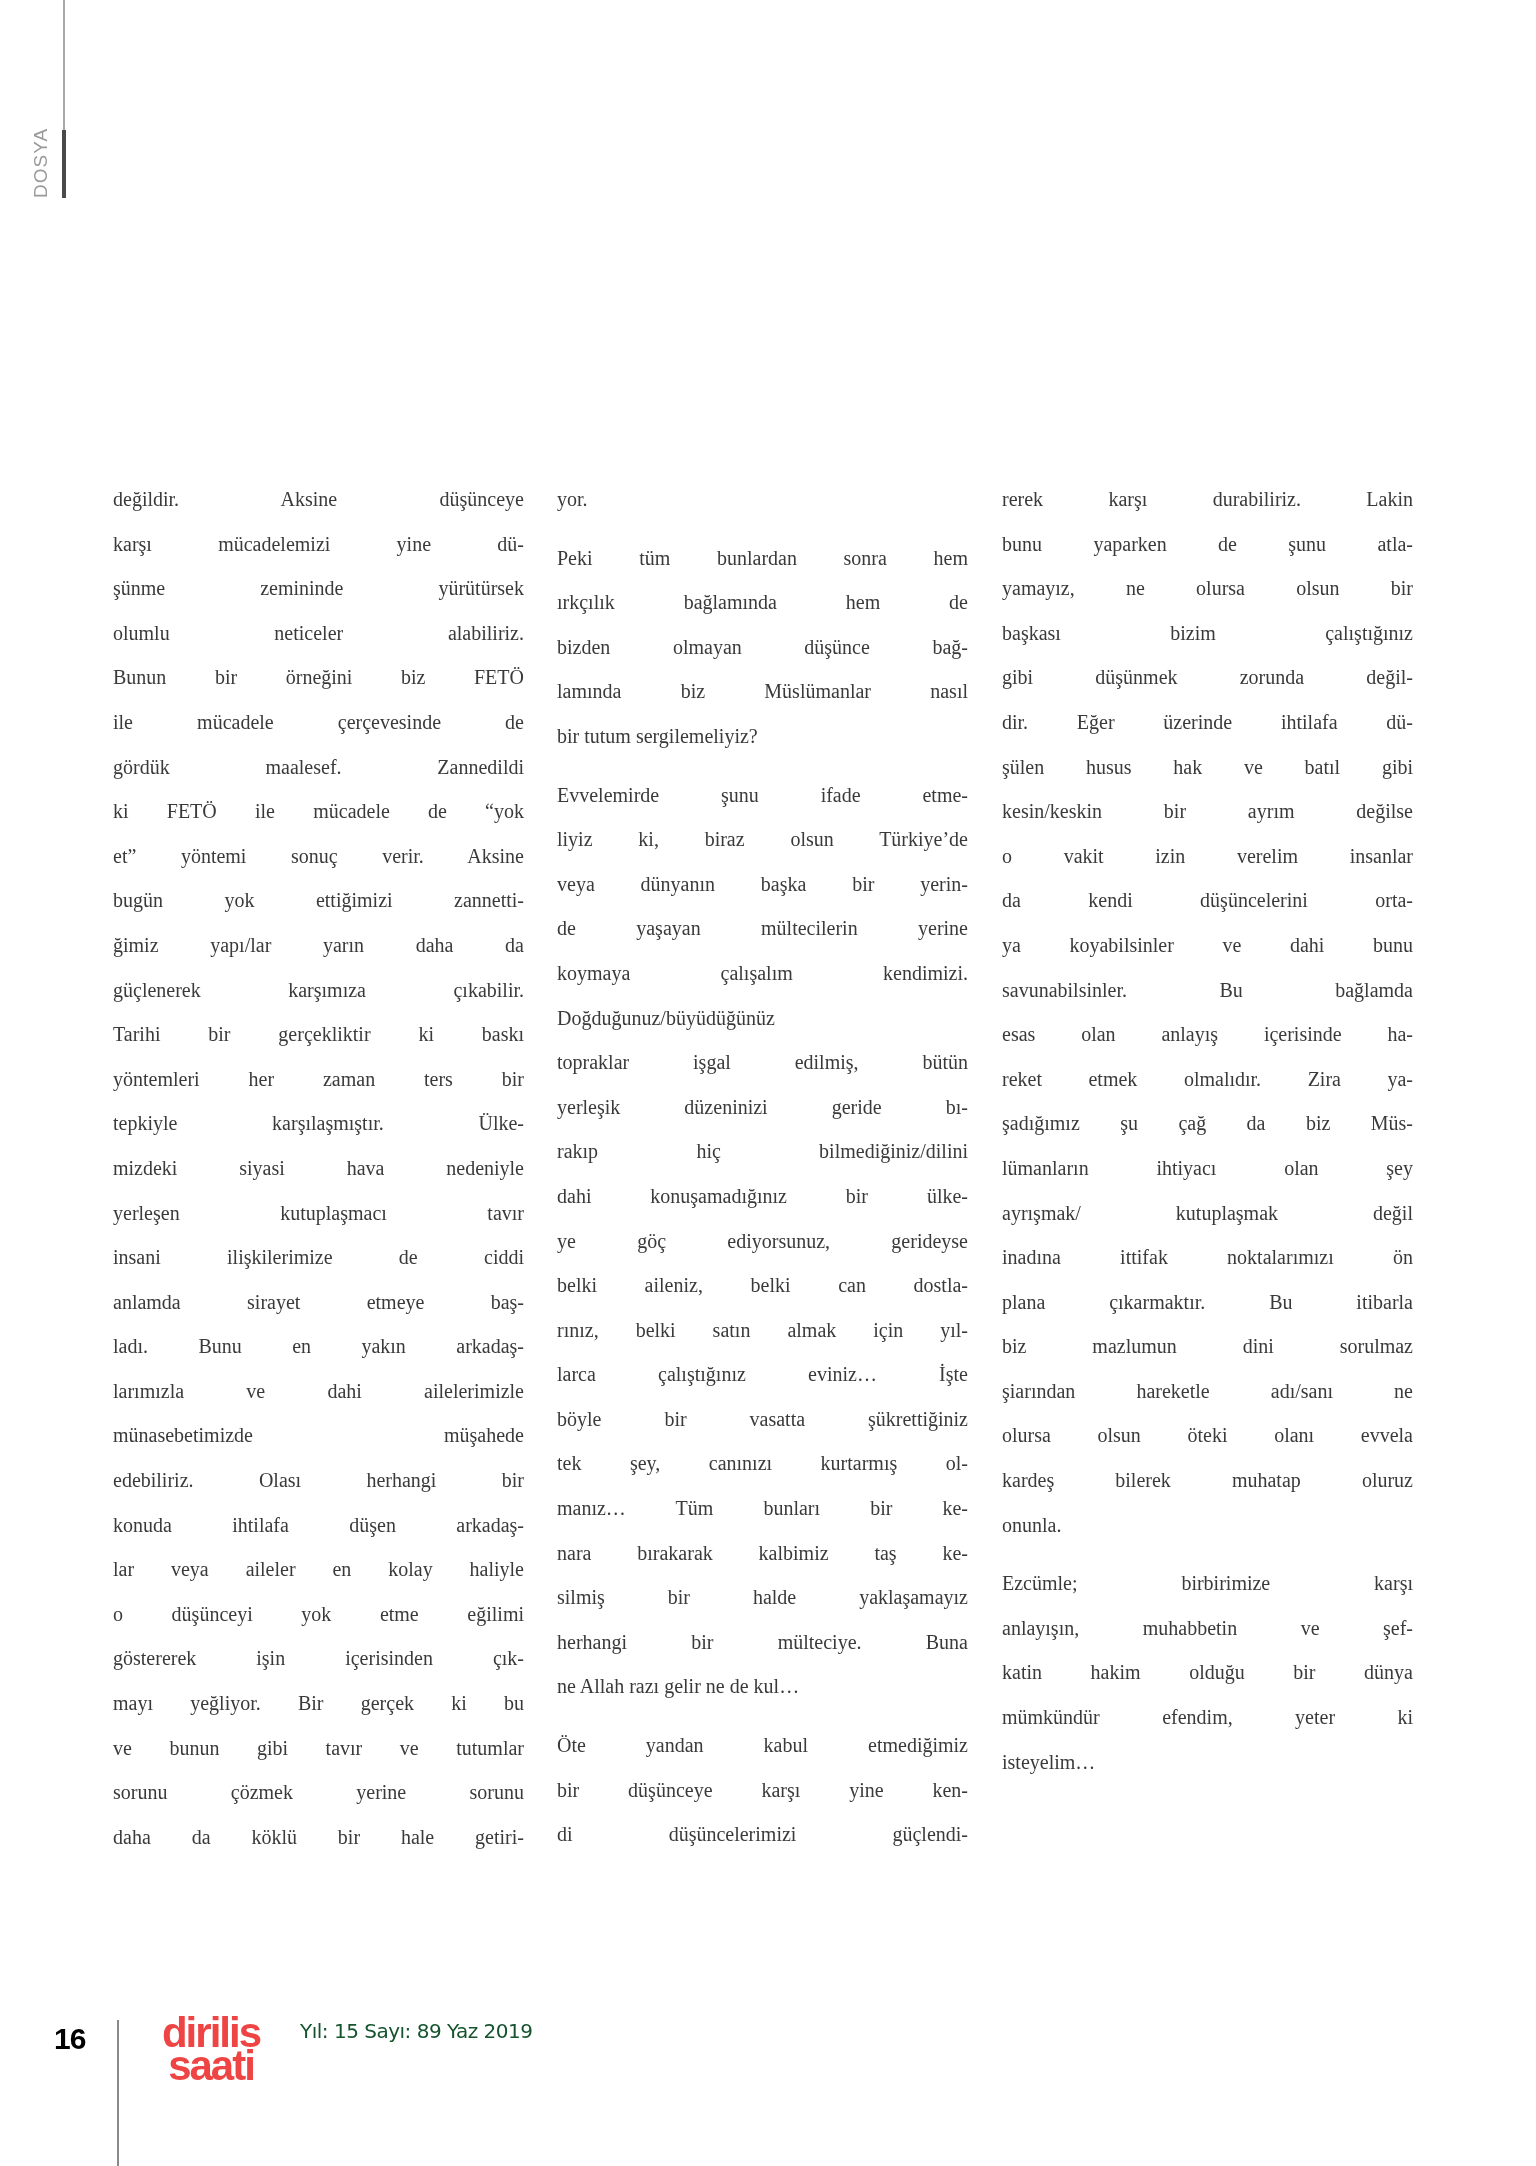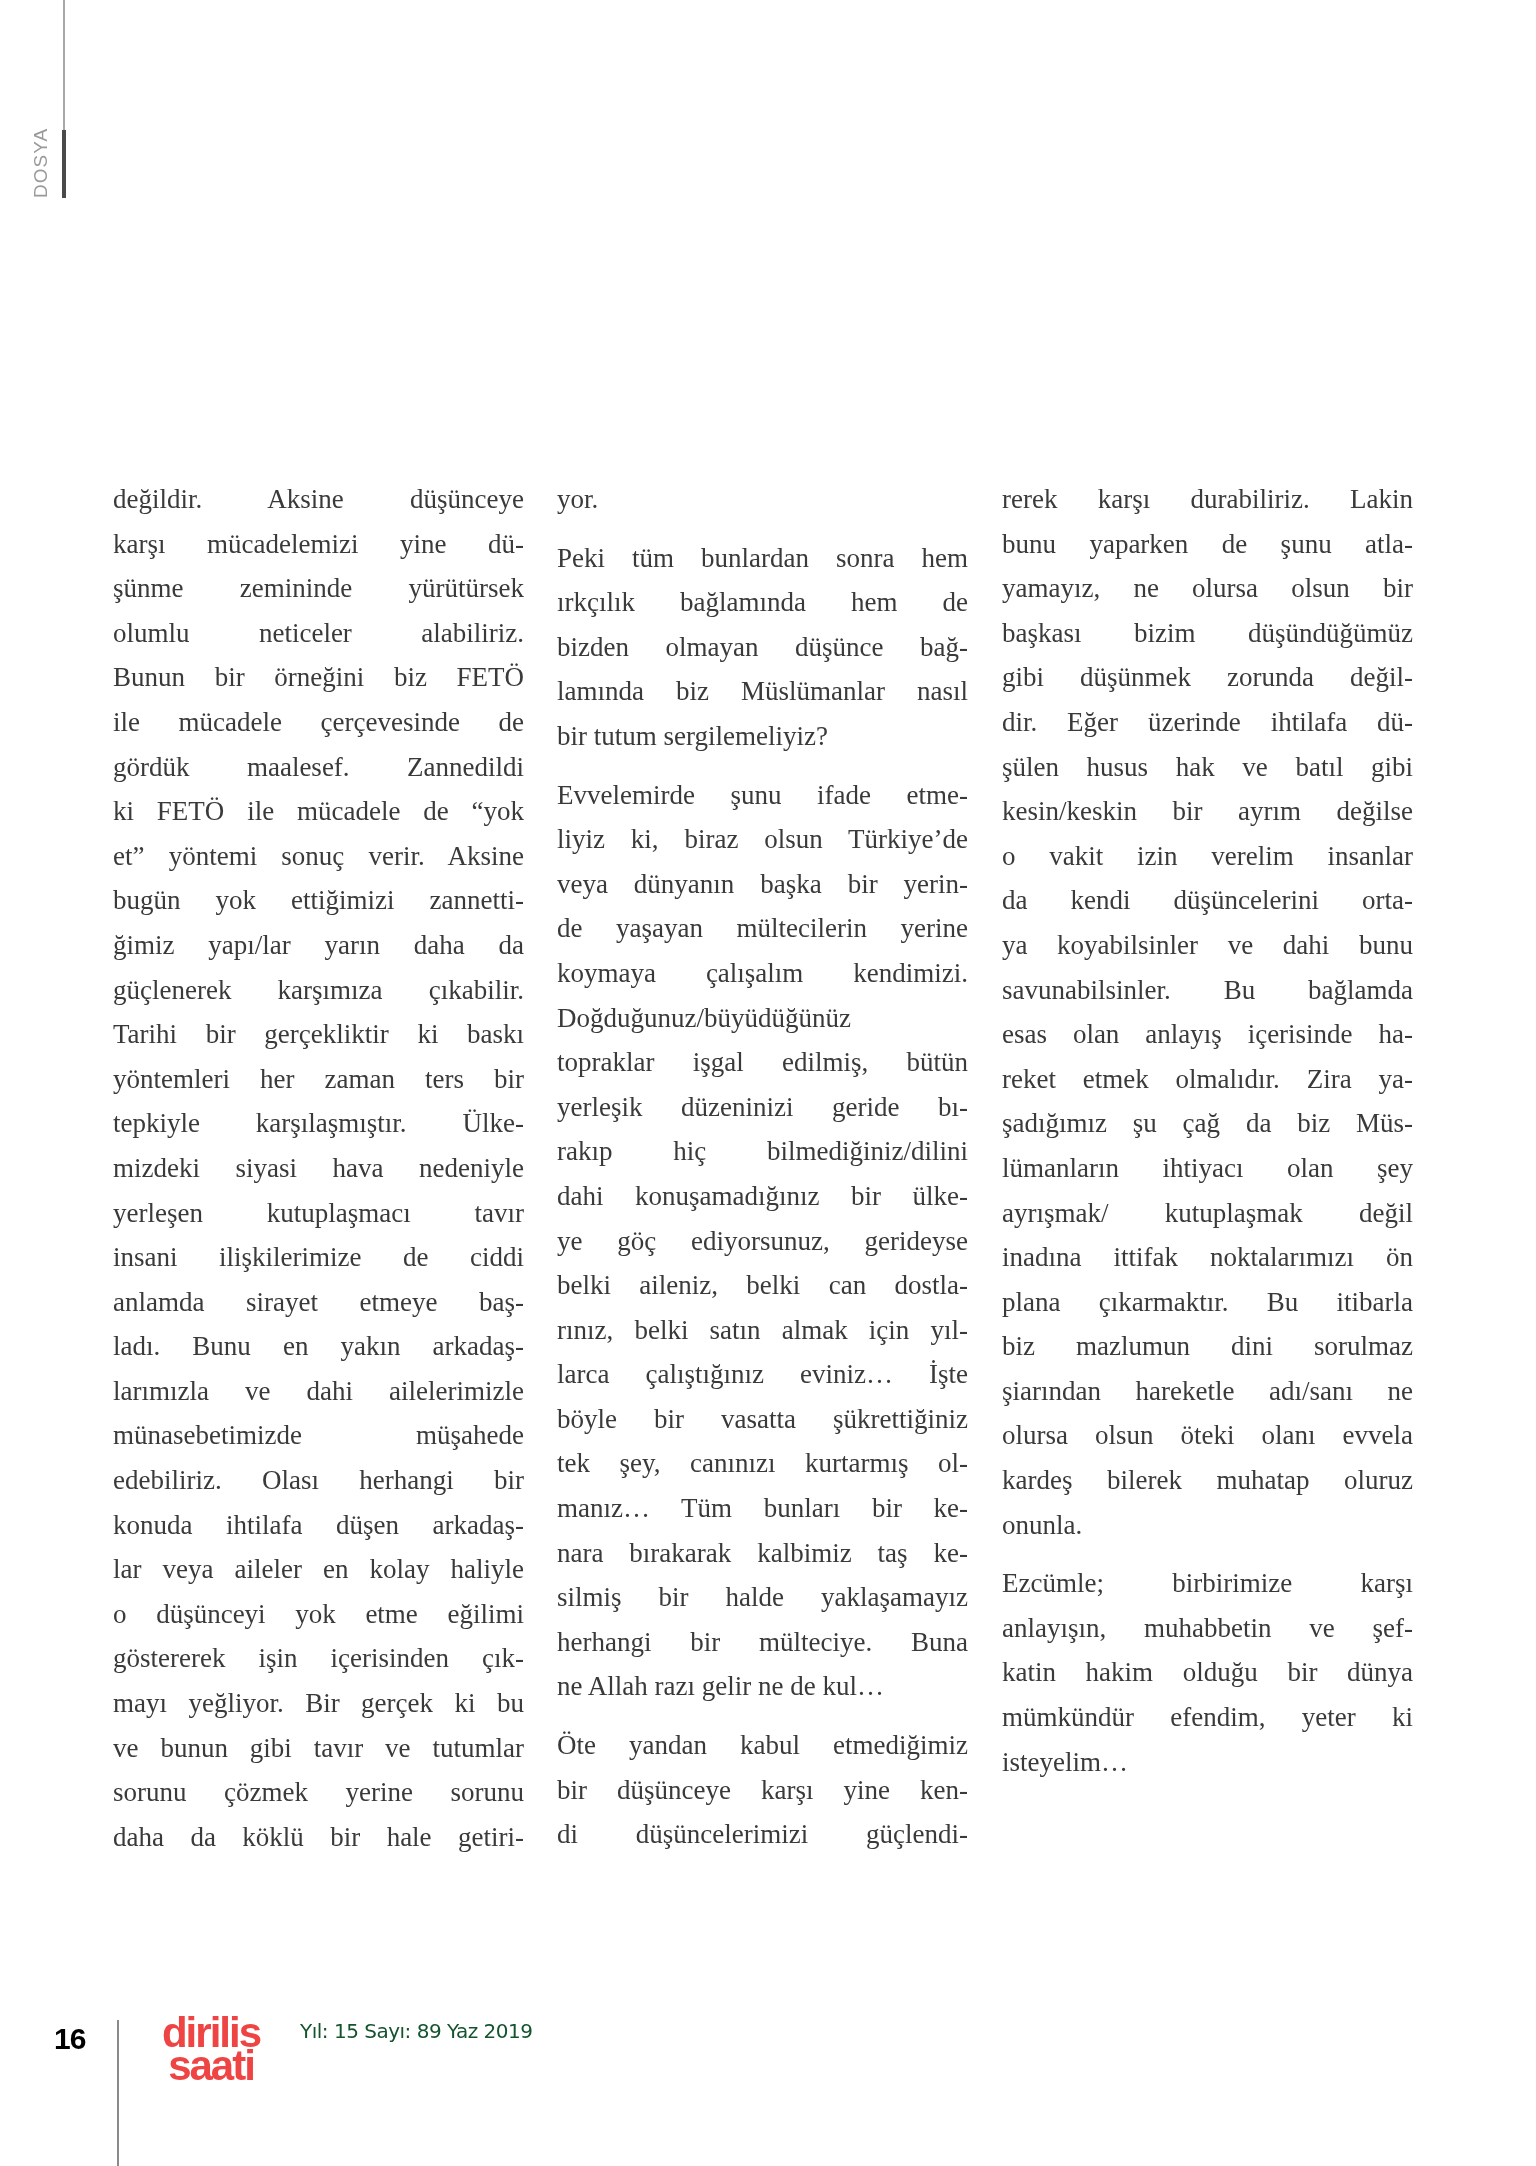--- a/index.html
+++ b/index.html
@@ -10,21 +10,21 @@
     .section-rule-thick { position: absolute; left: 62px; top: 130px; width: 4px; height: 68px; background: #4a4a4a; }
     .section-label {
       position: absolute; left: 28px; top: 132px; width: 66px; height: 26px;
       transform-origin: 0 0; transform: rotate(-90deg) translate(-66px, 0);
       font-family: "Liberation Sans", sans-serif; font-size: 19px; letter-spacing: 1px;
       color: #9a9a9a; font-weight: 300; line-height: 26px;
     }
 
     .column {
       position: absolute; top: 477px; width: 411px;
-      font-family: "Liberation Serif", serif; font-size: 27px; color: #3a3a3a;
+      font-family: "Liberation Serif", serif; font-size: 20px; color: #3a3a3a;
     }
     .col-1 { left: 113px; }
     .col-2 { left: 557px; }
     .col-3 { left: 1002px; }
 
     .para { margin: 0 0 14px 0; }
     .line {
       display: block; height: 44.6px; line-height: 44.6px; white-space: nowrap;
       text-align: justify; text-align-last: justify;
     }
@@ -128,21 +128,21 @@
         <span class="line">Öte yandan kabul etmediğimiz</span>
         <span class="line">bir düşünceye karşı yine ken-</span>
         <span class="line">di düşüncelerimizi güçlendi-</span>
       </div>
     </div>
   <div class="column col-3">
       <div class="para">
         <span class="line">rerek karşı durabiliriz. Lakin</span>
         <span class="line">bunu yaparken de şunu atla-</span>
         <span class="line">yamayız, ne olursa olsun bir</span>
-        <span class="line">başkası bizim düşündüğümüz</span>
+        <span class="line">başkası bizim çalıştığınız</span>
         <span class="line">gibi düşünmek zorunda değil-</span>
         <span class="line">dir. Eğer üzerinde ihtilafa dü-</span>
         <span class="line">şülen husus hak ve batıl gibi</span>
         <span class="line">kesin/keskin bir ayrım değilse</span>
         <span class="line">o vakit izin verelim insanlar</span>
         <span class="line">da kendi düşüncelerini orta-</span>
         <span class="line">ya koyabilsinler ve dahi bunu</span>
         <span class="line">savunabilsinler. Bu bağlamda</span>
         <span class="line">esas olan anlayış içerisinde ha-</span>
         <span class="line">reket etmek olmalıdır. Zira ya-</span>

